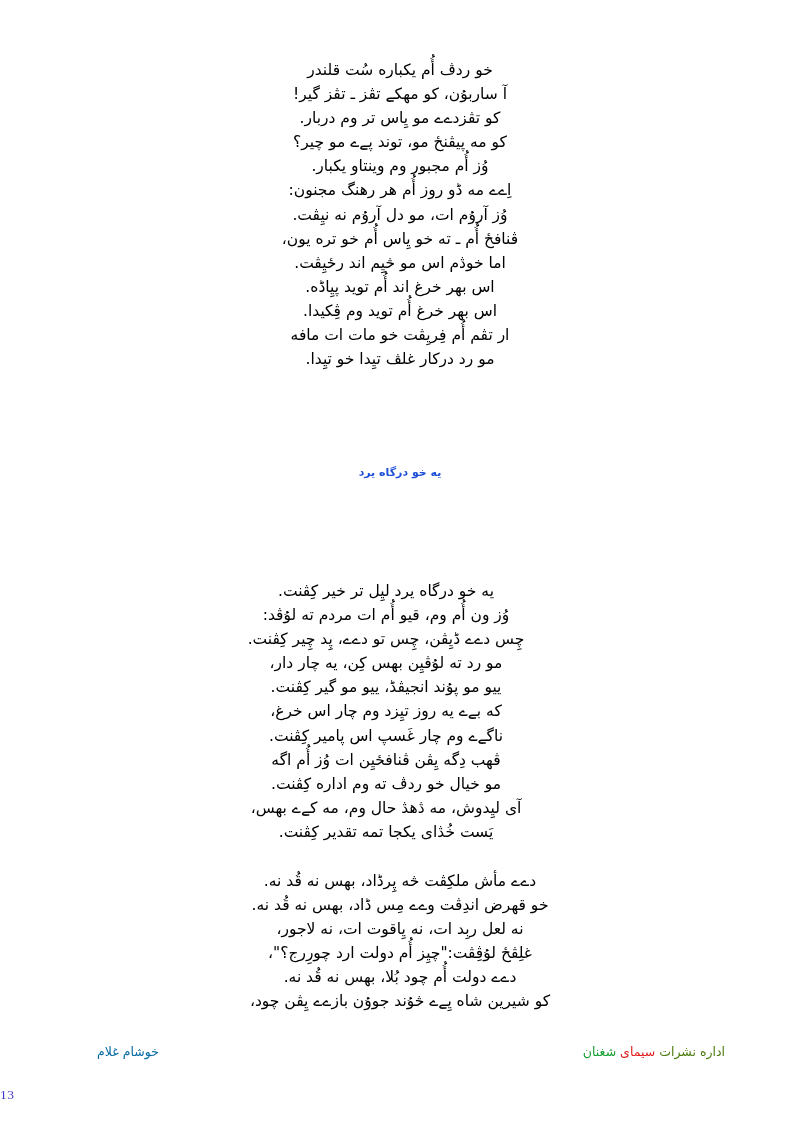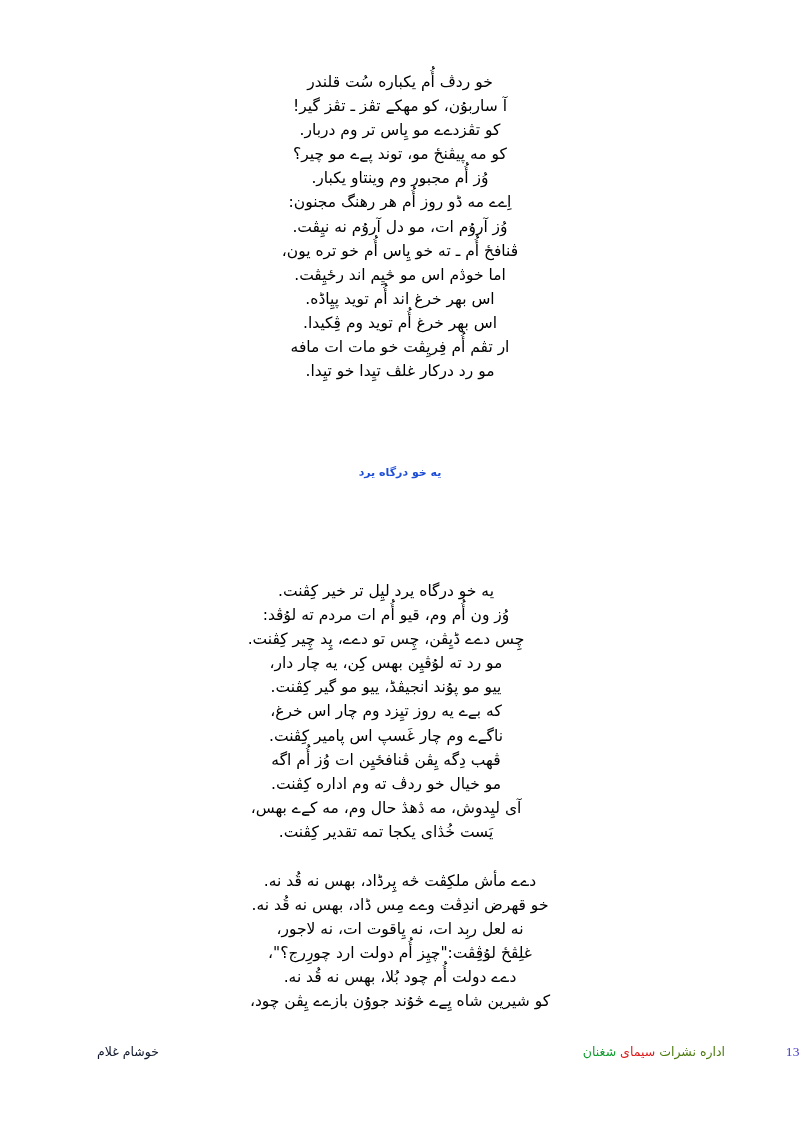--- a/index.html
+++ b/index.html
@@ -32,21 +32,21 @@
     font-size: 15.5px;
     line-height: 24.1px;
     color: #000000;
     white-space: nowrap;
     direction: rtl;
     text-align: center;
   }
 
   
   #poem-one {
-    top: 70px;
+    top: 58px;
     right: 70px;
     width: 660px;
   }
 
   
   #section-heading {
     position: absolute;
     top: 461px;
     right: 70px;
     width: 660px;
@@ -92,25 +92,26 @@
     line-height: 20px;
     white-space: nowrap;
     direction: rtl;
   }
   #footer-publisher {
     right: 75px;
   }
   #footer-page-number {
     left: 0;
     right: 0;
-    text-align: right;
+    text-align: left;
     direction: ltr;
     font-family: "Liberation Serif", "DejaVu Serif", serif;
     font-size: 13.5px;
     letter-spacing: 0.4px;
+    margin-top: 43px;
   }
   #footer-author {
     left: 97px;
   }
   .pub-part { white-space: nowrap; }
 </style>
 </head>
 <body>
 
 <div class="page">
@@ -158,16 +159,16 @@
     <div class="verse-line">کو شيرين شاه يِےے څۇند جوۇن بازےے يِڤن چود،</div>
   </div>
 
   <div class="footer">
     <div class="footer-cell" id="footer-publisher">
       <span class="pub-part" id="pub-part-one" style="color: #4d7c0f; text-align: center;">اداره نشرات</span>
       <span class="pub-part" id="pub-part-two" style="color: rgb(224, 27, 27);">سیمای</span>
       <span class="pub-part" id="pub-part-three" style="color: rgb(15, 157, 46); text-align: right;">شغنان</span>
     </div>
     <div class="footer-cell" id="footer-page-number" style="color: rgb(64, 56, 201);">13</div>
-    <div class="footer-cell" id="footer-author" style="color: #0f172a;">خوشام غلام</div>
+    <div class="footer-cell" id="footer-author" style="color: #0369a1;">خوشام غلام</div>
   </div>
 
 </div>
 
 </body></html>

